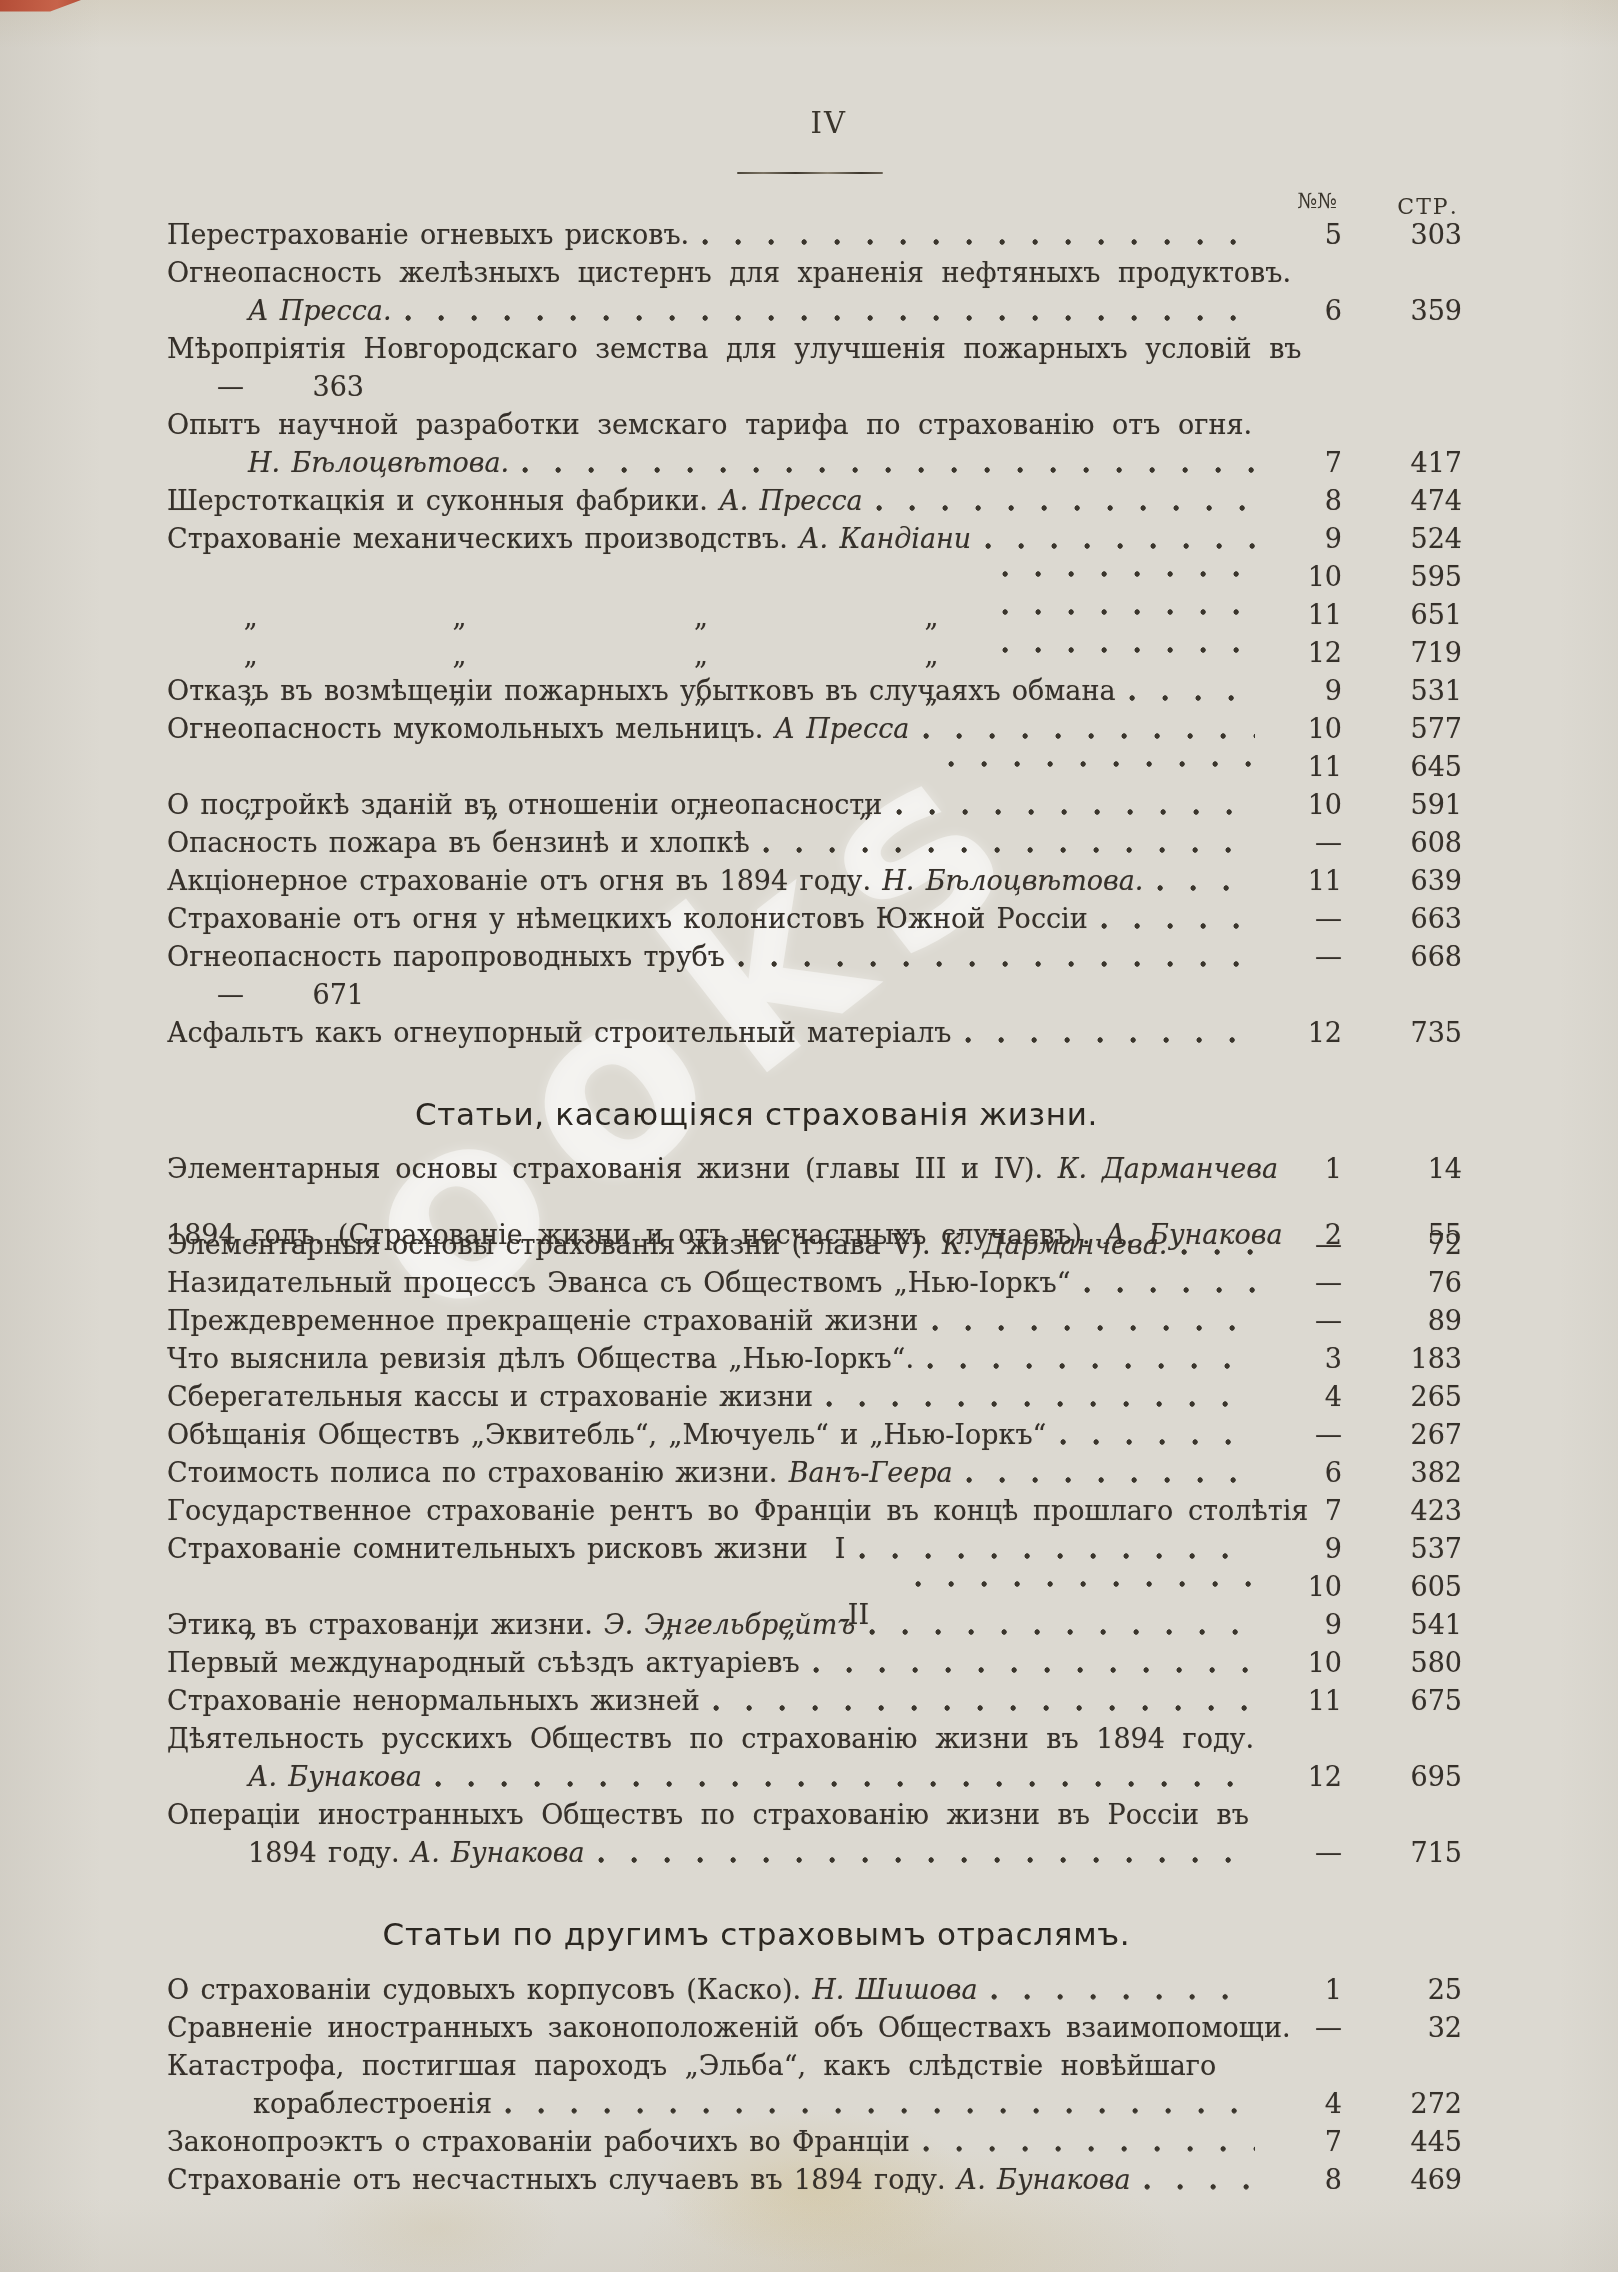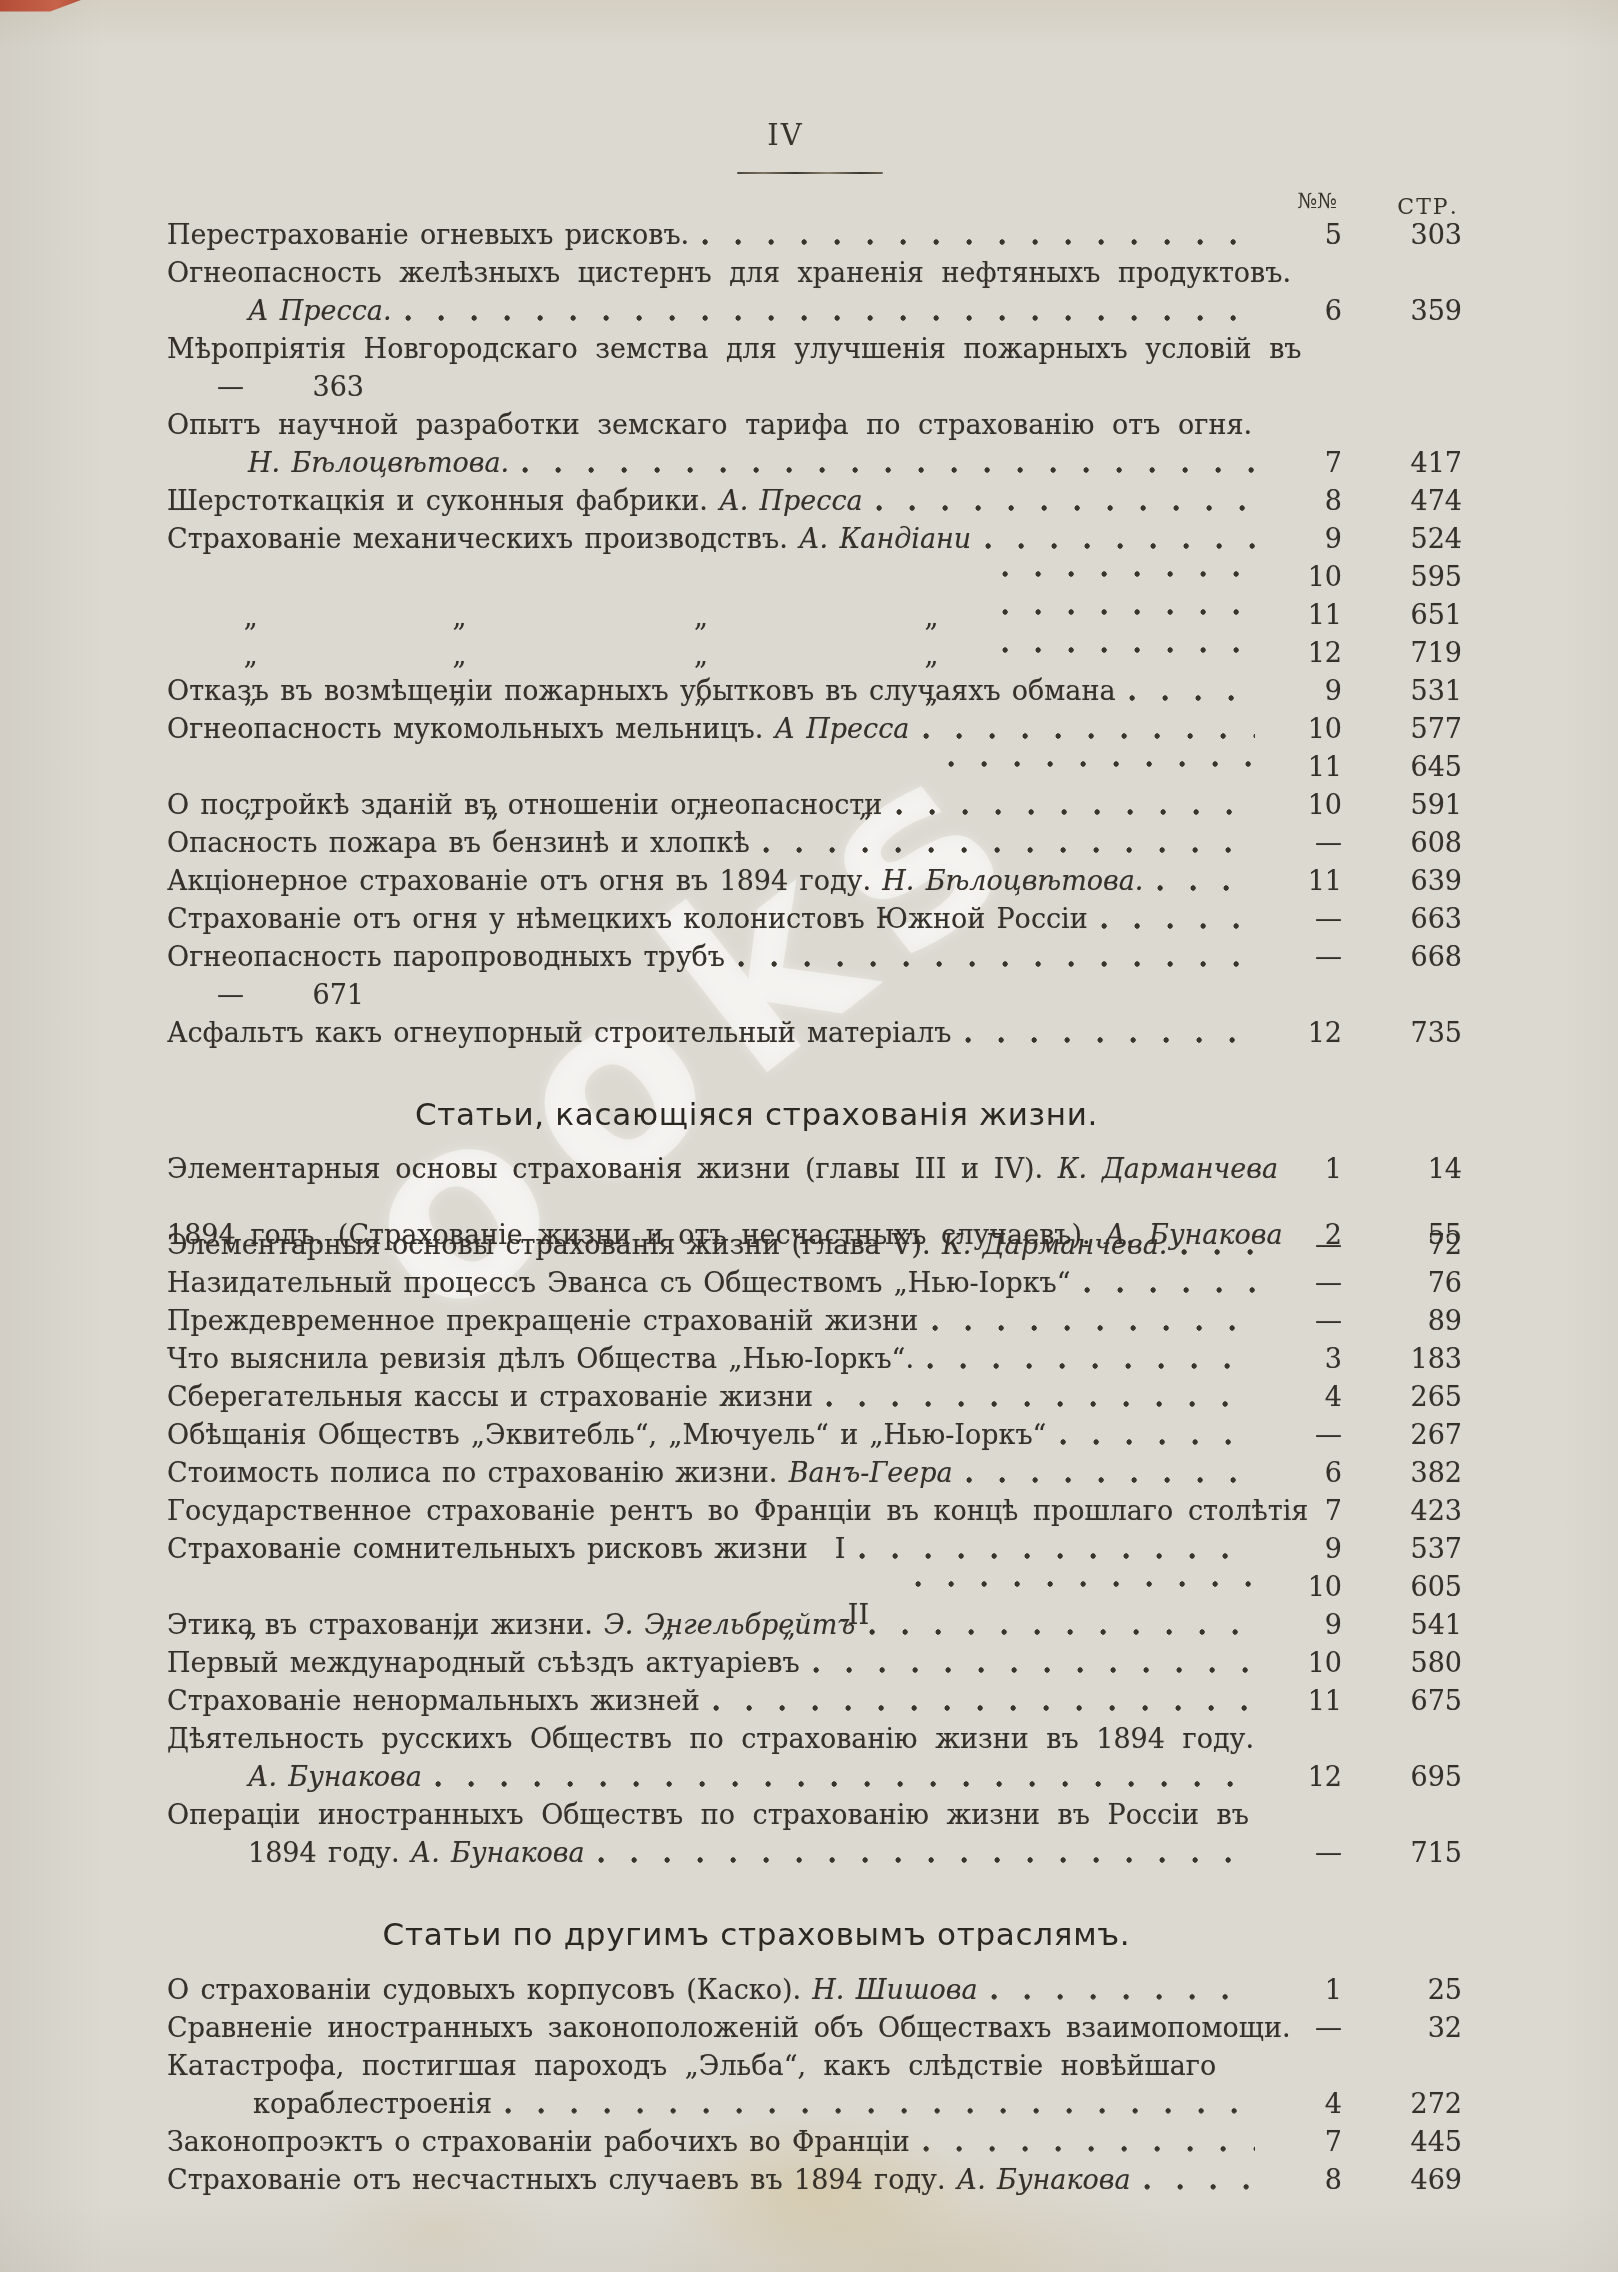--- a/index.html
+++ b/index.html
@@ -26,21 +26,21 @@
   .watermark{
     position:absolute;left:294px;top:793px;width:1298px;
     transform:rotate(-38deg);transform-origin:40% 60%;
     font-family:"DejaVu Sans","Liberation Sans",sans-serif;
     font-weight:bold;font-size:246px;letter-spacing:29px;
     color:rgba(255,255,255,.5);
     text-shadow:0 0 12.3px rgba(255,255,255,.35);
     pointer-events:none;user-select:none;
   }
   .folio{
-    position:absolute;top:118px;left:724px;width:123px;text-align:center;
+    position:absolute;top:106px;left:724px;width:123px;text-align:right;
     font-size:29px;letter-spacing:2px;color:#3a352c;
   }
   .folio-rule{
     position:absolute;top:172px;left:737px;width:146px;height:2px;
     background:linear-gradient(90deg,#4a4438 0%,#7a7262 18%,#3c362c 40%,#8a8271 62%,#3c362c 85%,#6a6254 100%);
     border-radius:1.4px;
   }
   .hdr-num{position:absolute;top:189px;left:1276px;width:82px;text-align:center;font-size:21px;color:#3a352c;}
   .hdr-page{position:absolute;top:194px;left:1387px;width:82px;text-align:center;font-size:22px;letter-spacing:2px;color:#3a352c;}
   .toc{position:absolute;left:167px;top:216px;width:1295px;}

